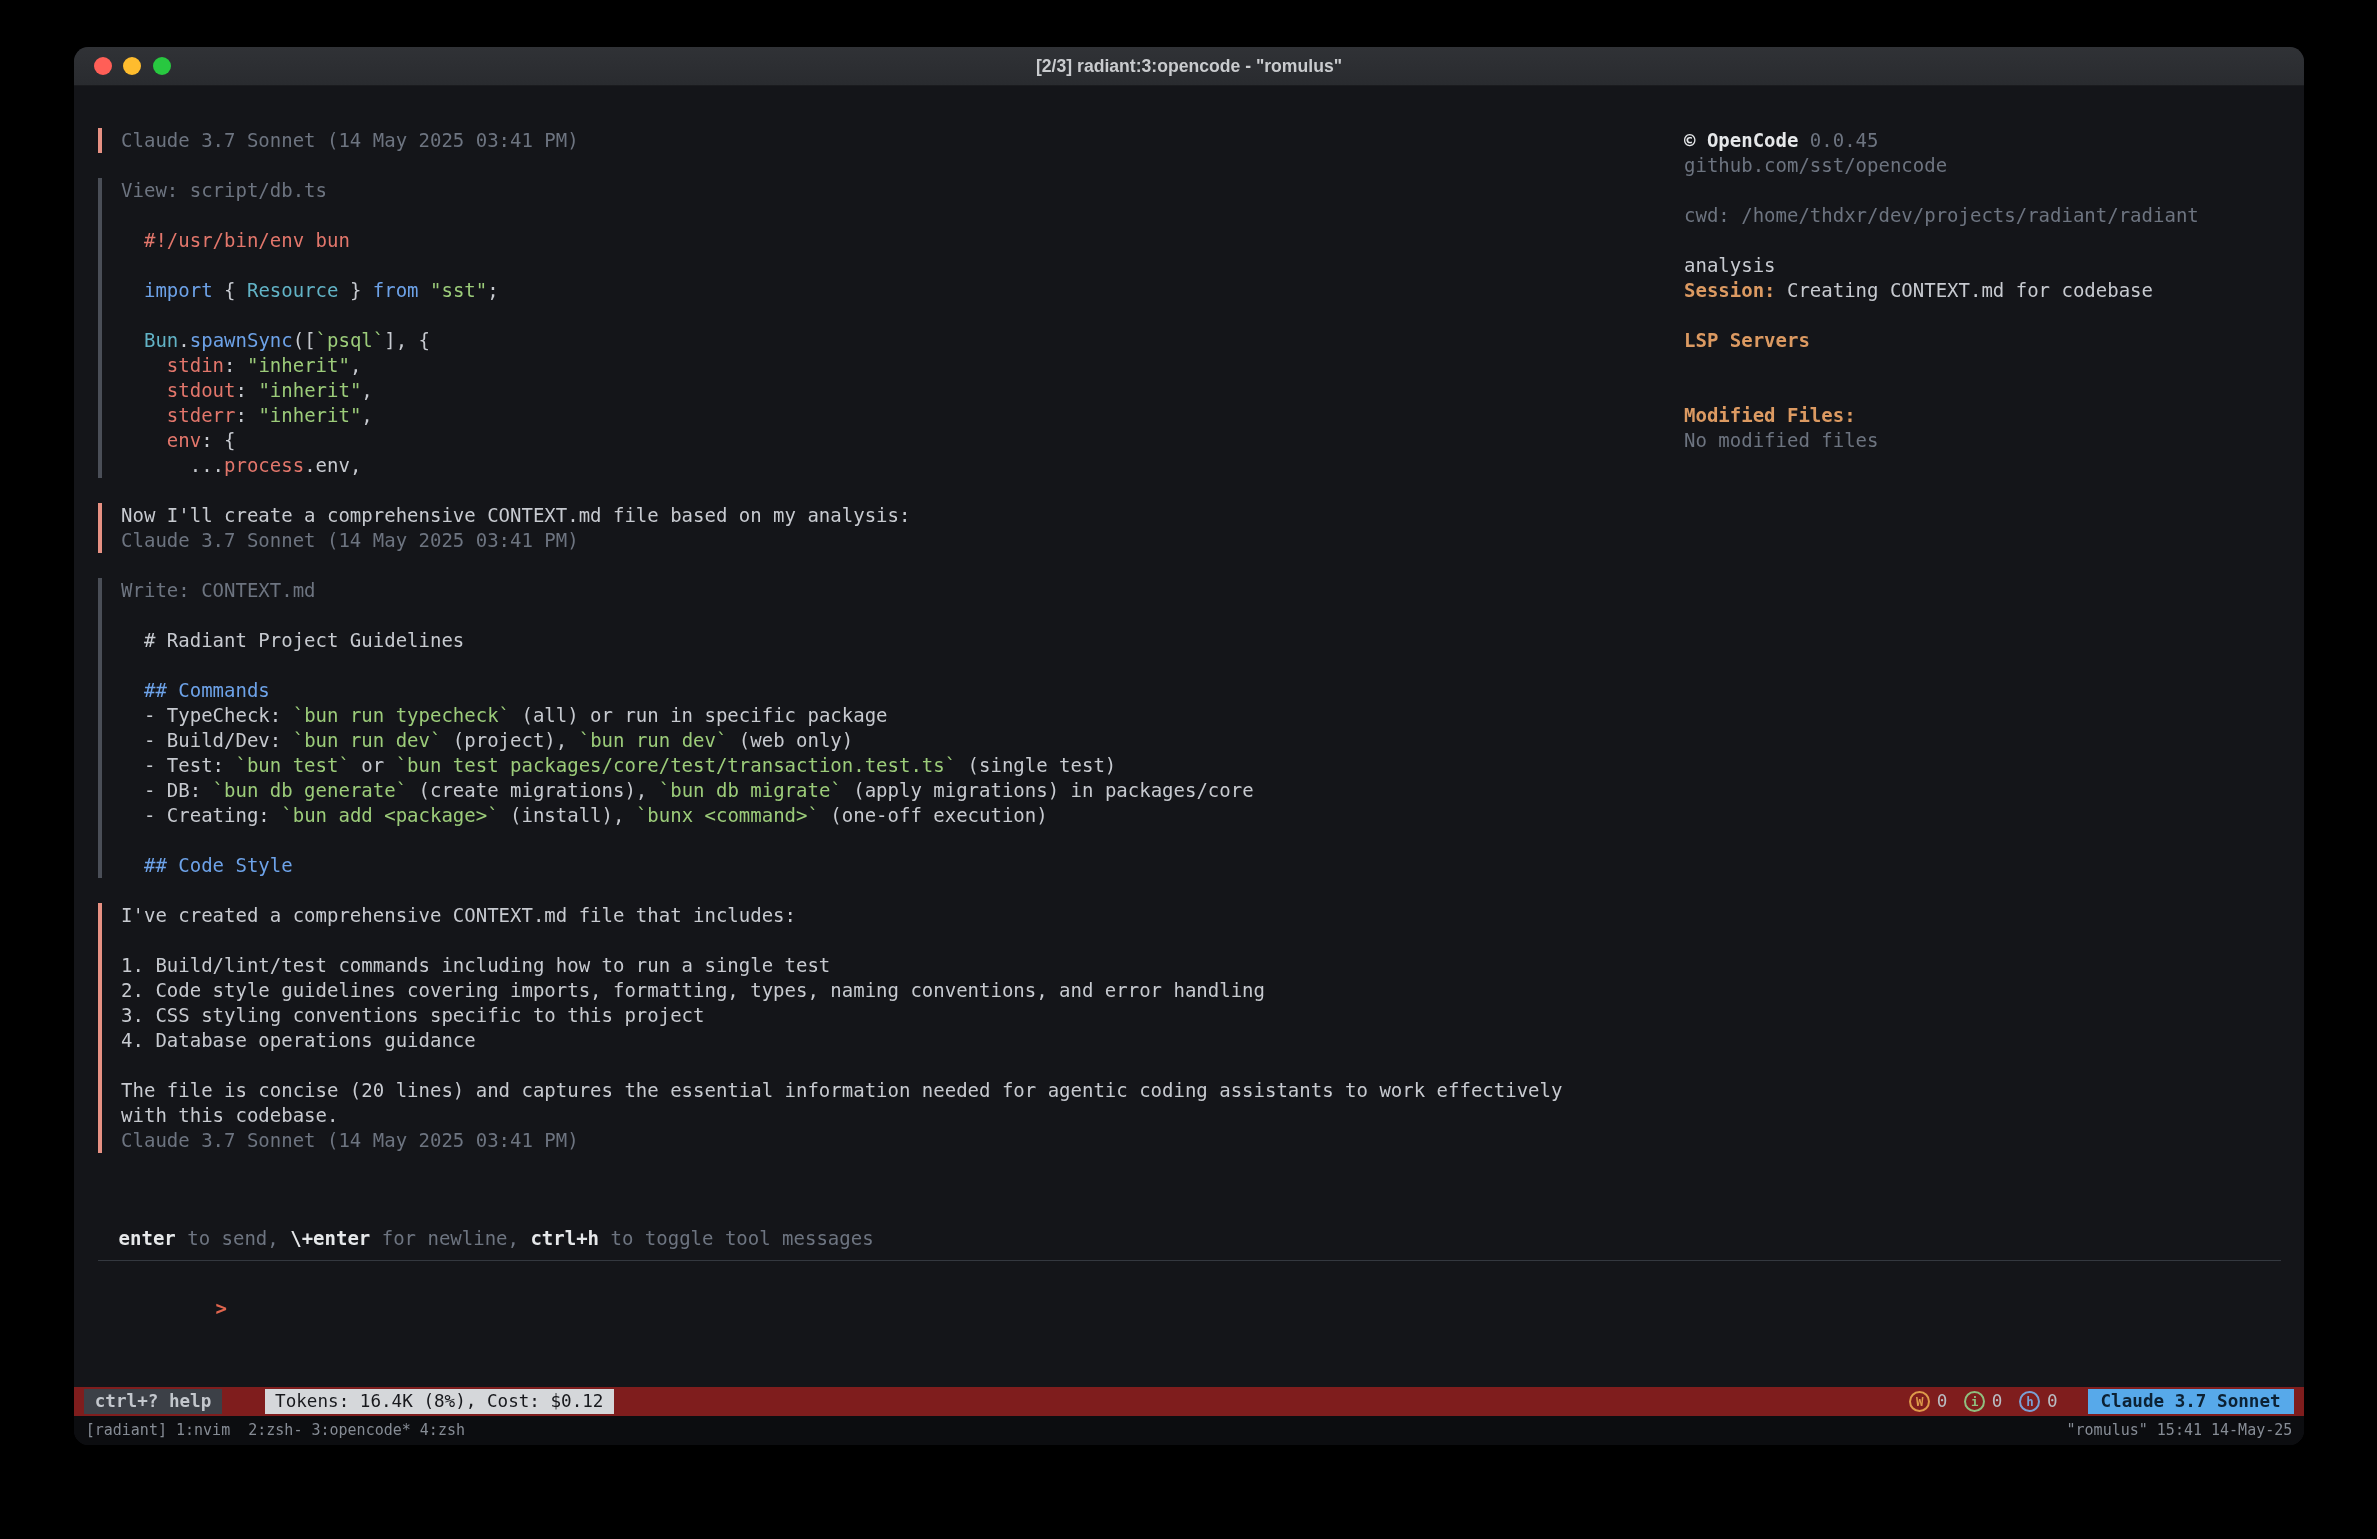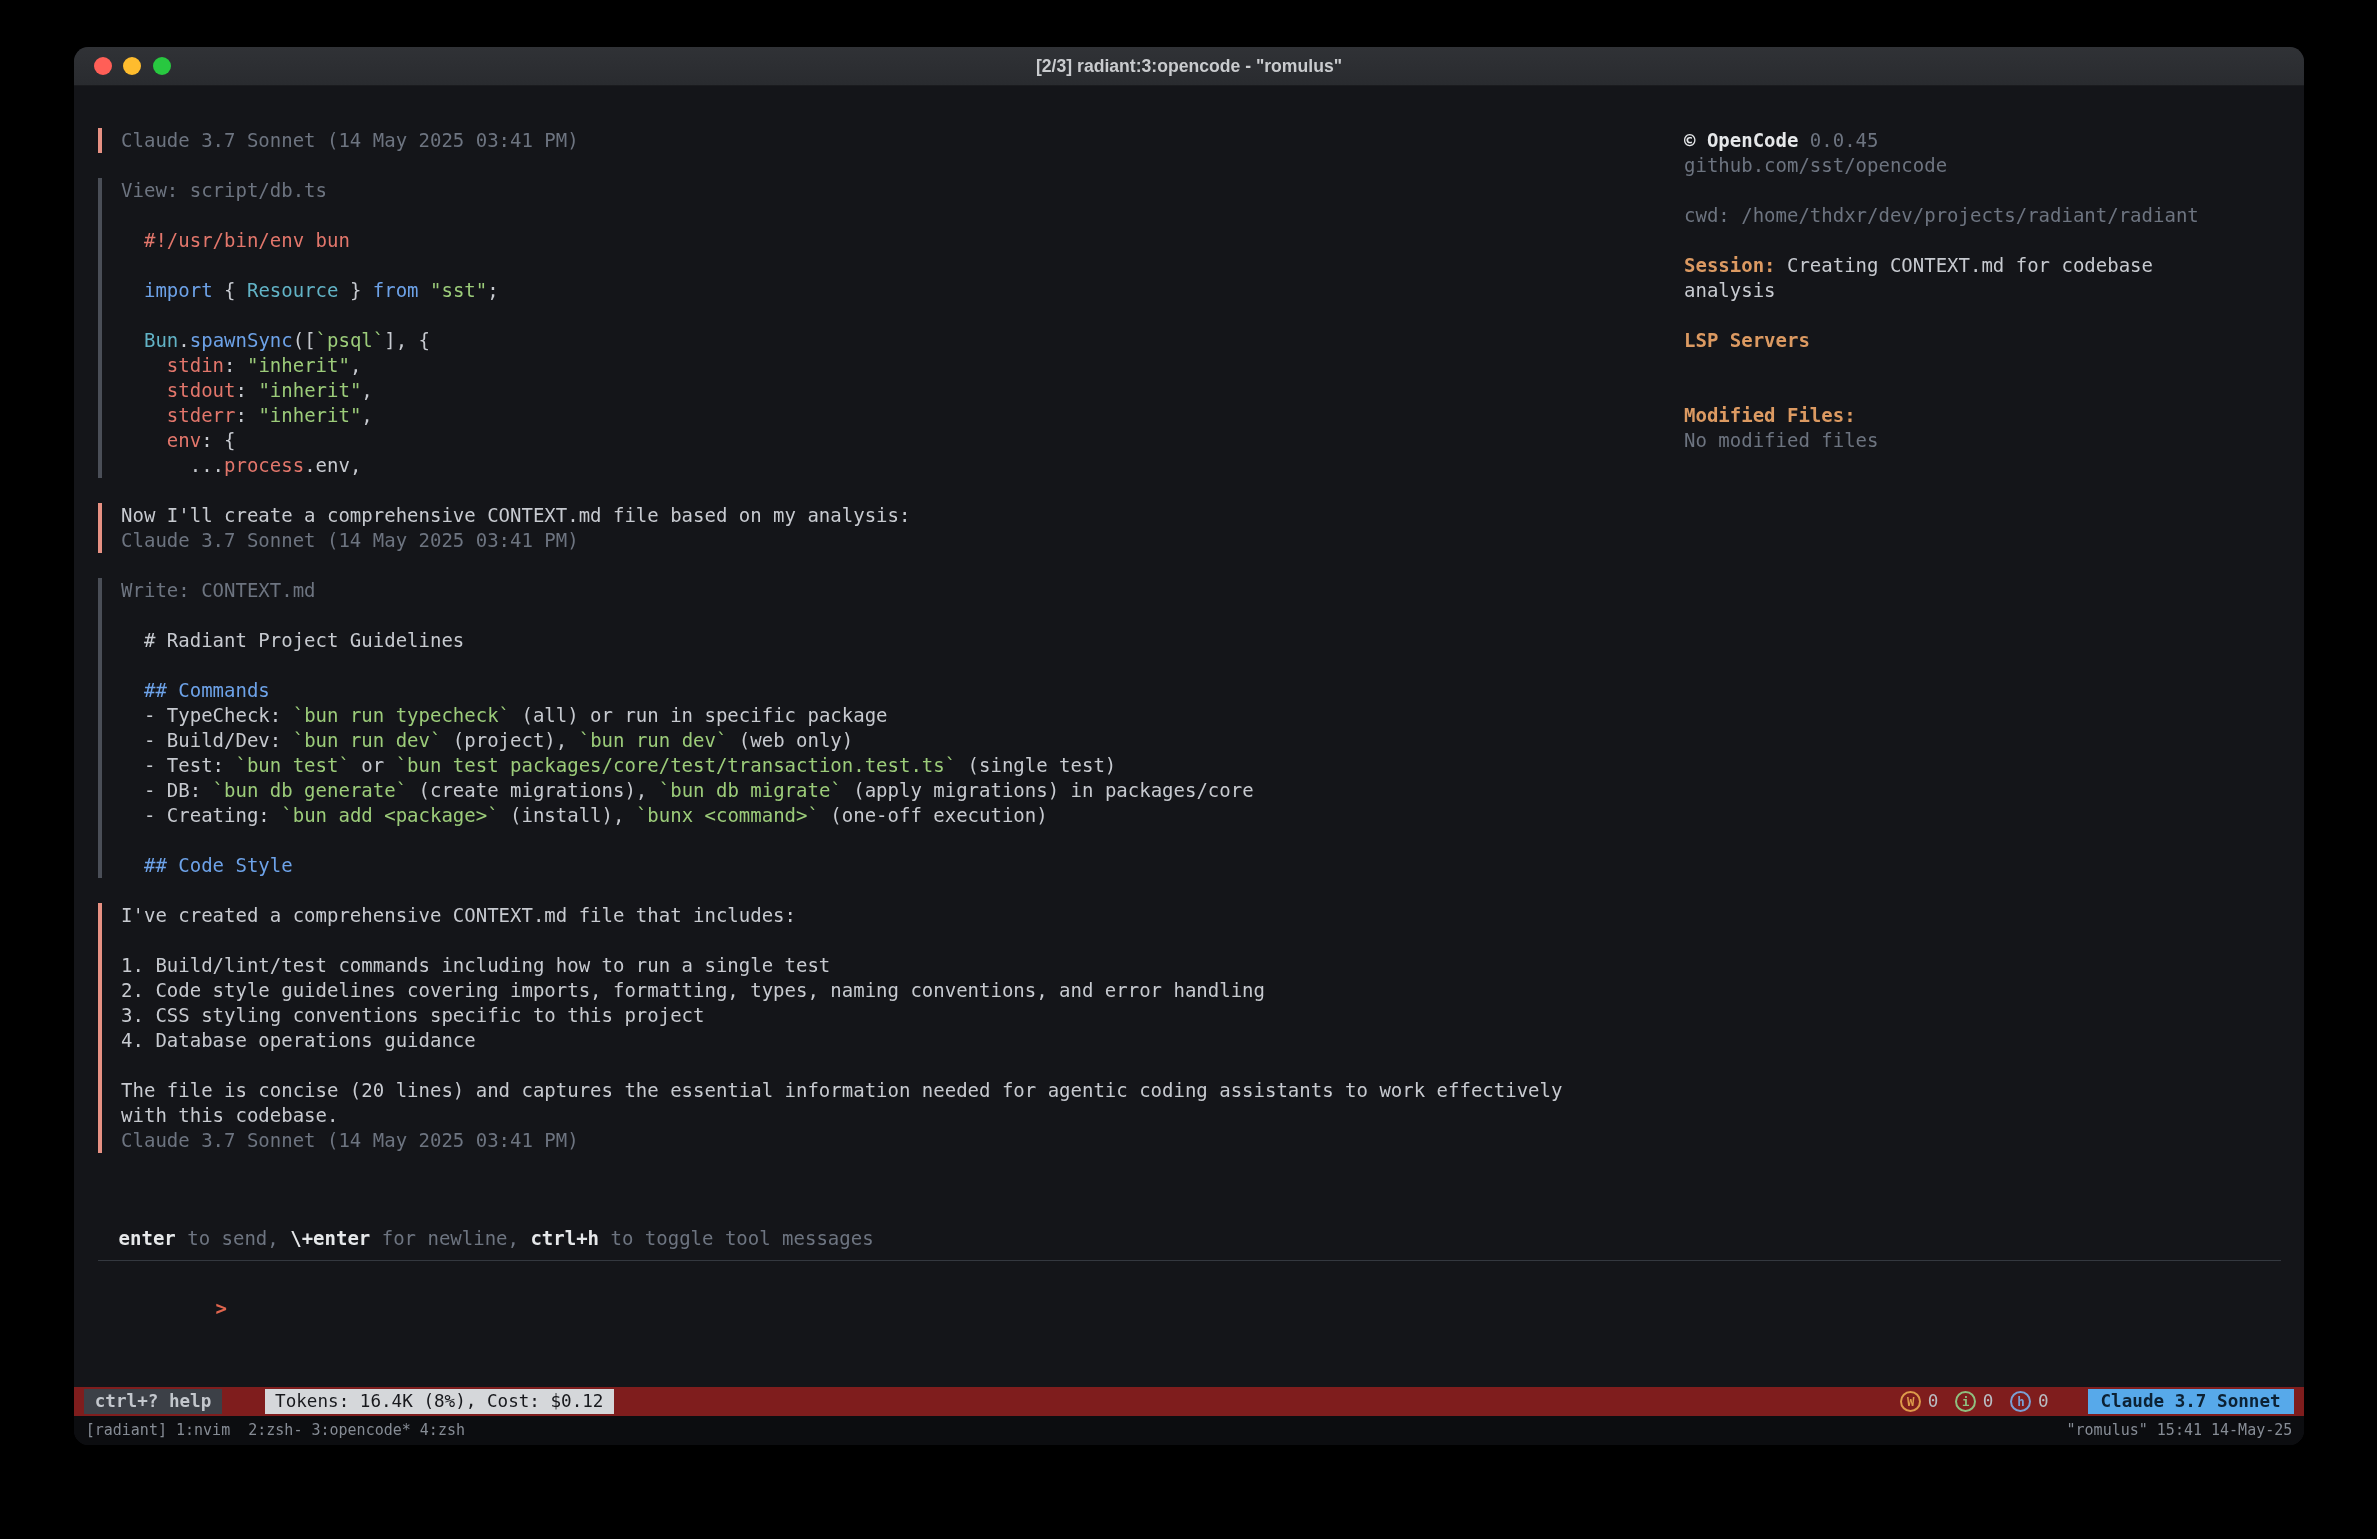--- a/index.html
+++ b/index.html
@@ -43,21 +43,21 @@
   .badge{height:25px;line-height:25px;padding:0 10.4px;white-space:pre;}
   .badge.help{background:#3c4047;color:#c3c7cd;font-weight:700;}
   .badge.tokens{background:#d5d7da;color:#17181c;margin-left:43px;}
   .spacer{flex:1}
   .diags{display:flex;align-items:center;}
   .diag{display:flex;align-items:center;gap:6.5px;margin-right:17px;}
   .diag-icon{display:inline-flex;align-items:center;justify-content:center;width:21px;height:21px;
     border-radius:50%;border:2px solid currentColor;font-size:12.4px;font-weight:700;}
   .diag-count{color:#b9bdc3;}
   .model-badge{height:25px;line-height:25px;background:#57a9ea;color:#0c2133;font-weight:700;
-    padding:0 13px;margin-left:22px;}
+    padding:0 13px;margin-left:13px;}
 
   .tmuxbar{flex:0 0 29px;background:#0c0d10;display:flex;align-items:center;justify-content:space-between;
     padding:0 11.7px;color:#868c95;font-size:15px;white-space:pre;}
 </style>
 </head>
 <body>
 
 <div class="desktop">
   <div class="window">
 
@@ -121,22 +121,22 @@
               <div class="line"><span class="fg">with this codebase.</span></div>
               <div class="line"><span class="dim">Claude 3.7 Sonnet (14 May 2025 03:41 PM)</span></div>
             </div>
           </div>
         <div class="sidebar">
             <div class="line"><span class="bw">© </span><span class="bw">OpenCode</span><span class="dim"> 0.0.45</span></div>
             <div class="line"><span class="dim">github.com/sst/opencode</span></div>
             <div class="line"> </div>
             <div class="line"><span class="dim">cwd: /home/thdxr/dev/projects/radiant/radiant</span></div>
             <div class="line"> </div>
+            <div class="line"><span class="fg">analysis</span></div>
             <div class="line"><span class="org">Session:</span><span class="fg"> Creating CONTEXT.md for codebase</span></div>
-            <div class="line"><span class="fg">analysis</span></div>
             <div class="line"> </div>
             <div class="line"><span class="org">LSP Servers</span></div>
             <div class="line"> </div>
             <div class="line"> </div>
             <div class="line"><span class="org">Modified Files:</span></div>
             <div class="line"><span class="dim">No modified files</span></div>
           </div>
       </div>
 
       <div class="inputarea">

